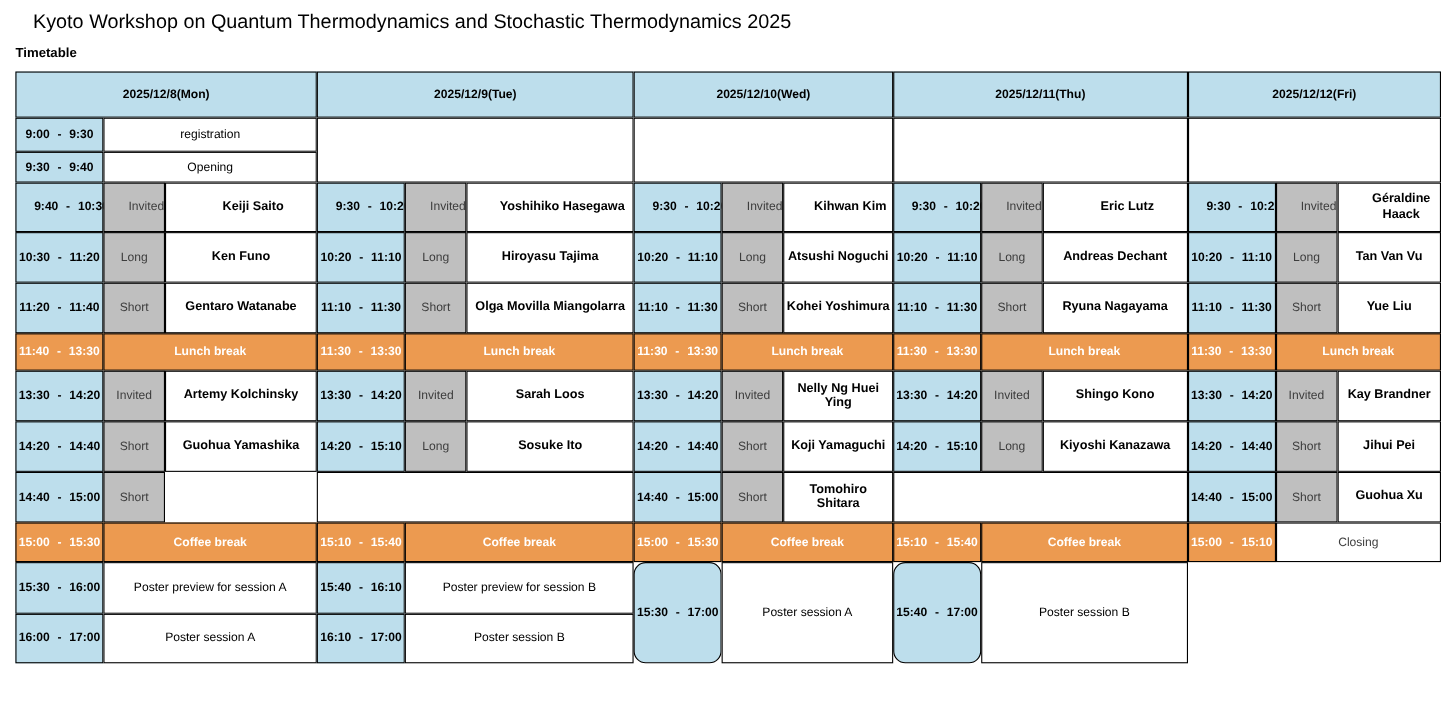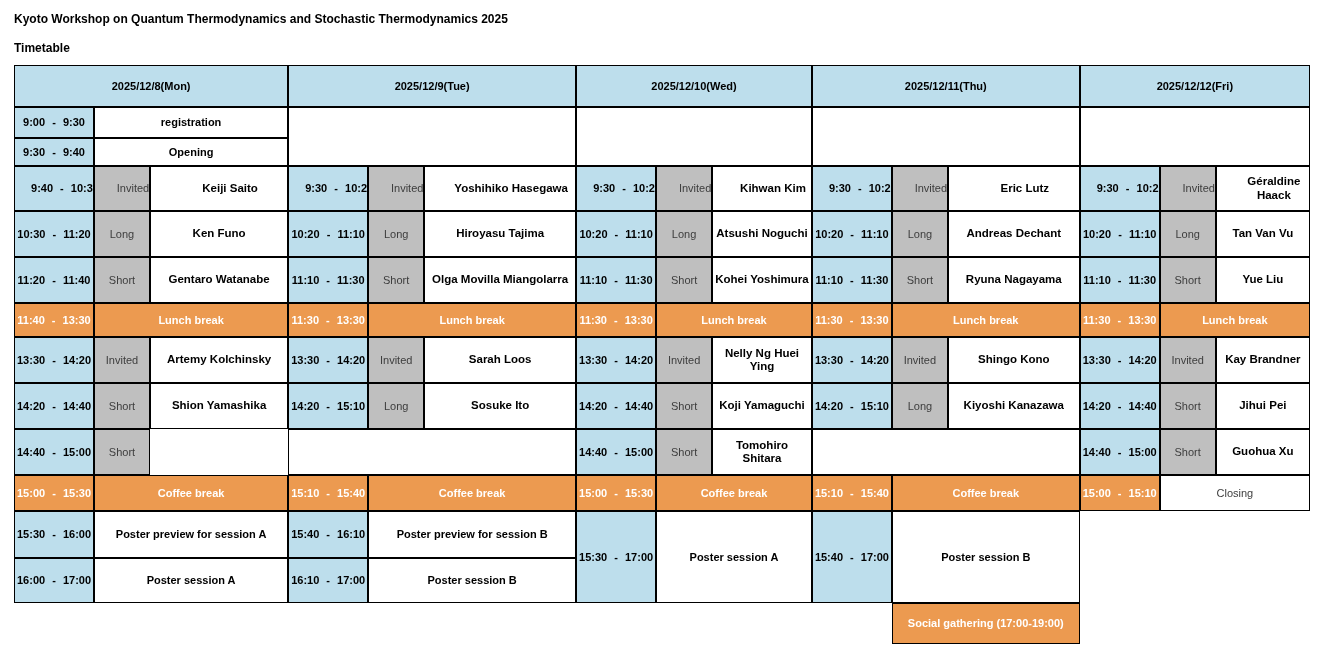--- a/index.html
+++ b/index.html
@@ -8,21 +8,21 @@
     --break_orange:#EC9A50;
     --border:#000000;
   }
   *{box-sizing:border-box;}
   html,body{margin:0;padding:0;background:#fff;}
   body{
     width:1324px;height:655px;overflow:hidden;
     font-family:"Liberation Sans", sans-serif;color:#000;
   }
   .page{padding:4px 14px 0 14px;}
-  h1.title{font-size:12px;font-weight:bold;margin:4px 0 0 0;line-height:22px;}
+  h1.title{font-size:18px;font-weight:normal;margin:4px 0 0 16px;line-height:22px;}
   h2.subtitle{font-size:12px;font-weight:bold;margin:8px 0 7px 0;line-height:20px;}
   .timetable{display:flex;align-items:flex-start;}
   .day-col{
     display:grid;
     grid-template-columns:80px 56px 1fr;
     grid-template-rows:42px 31px 28px 45px 46px 46px 34px 46px 46px 46px 36px 47px 45px 41px;
   }
   .day-col.w0{width:300px;}
   .day-col.w1{width:315px;}
   .day-col.w2{width:258px;}
@@ -30,25 +30,25 @@
   .day-col.w4{width:252px;}
   .cell{
     display:flex;align-items:center;justify-content:center;text-align:center;
     border:1px solid var(--border);background:#fff;
     font-size:11px;padding:1px 2px;line-height:1.15;
   }
   .hdr{background:var(--header_blue);font-weight:bold;}
   .time{background:var(--header_blue);font-weight:bold;word-spacing:4px;white-space:nowrap;}
   .type{background:var(--type_gray);color:#3d3d3d;font-weight:normal;}
   .name{font-weight:bold;font-size:11.5px;}
-  .label{font-weight:bold;}
+  .label{font-weight:normal;}
   .break{background:var(--break_orange);color:#fff;font-weight:bold;}
   .plain{font-weight:normal;color:#3d3d3d;}
   .void{border:none;background:transparent;}
-  .c1{grid-column:1;}
+  .c1{grid-column:1;border-radius:11px;}
   .c23{grid-column:2/4;}
   .c123{grid-column:1/4;}
   .gr1{grid-row:1;}.gr2{grid-row:2;}.gr3{grid-row:3;}.gr4{grid-row:4;padding-left:24px;}.gr5{grid-row:5;}
   .gr6{grid-row:6;}.gr7{grid-row:7;}.gr8{grid-row:8;}.gr9{grid-row:9;}.gr10{grid-row:10;}
   .gr11{grid-row:11;}.gr12{grid-row:12;}.gr13{grid-row:13;}.gr14{grid-row:14;}
   .r23{grid-row:2/4;}
   .r1213{grid-row:12/14;}
   .r1215{grid-row:12/15;}
 </style>
 </head>
@@ -75,21 +75,21 @@
       <div class="cell time gr6">11:20 - 11:40</div>
       <div class="cell type gr6">Short</div>
       <div class="cell name gr6">Gentaro Watanabe</div>
       <div class="cell time break gr7">11:40 - 13:30</div>
       <div class="cell break gr7 c23">Lunch break</div>
       <div class="cell time gr8">13:30 - 14:20</div>
       <div class="cell type gr8">Invited</div>
       <div class="cell name gr8">Artemy Kolchinsky</div>
       <div class="cell time gr9">14:20 - 14:40</div>
       <div class="cell type gr9">Short</div>
-      <div class="cell name gr9">Shion Yamashika</div>
+      <div class="cell name gr9">Guohua Yamashika</div>
       <div class="cell time gr10">14:40 - 15:00</div>
       <div class="cell type gr10">Short</div>
       <div class="cell time break gr11">15:00 - 15:30</div>
       <div class="cell break gr11 c23">Coffee break</div>
       <div class="cell time gr12">15:30 - 16:00</div>
       <div class="cell label gr12 c23">Poster preview for session A</div>
       <div class="cell time gr13">16:00 - 17:00</div>
       <div class="cell label gr13 c23">Poster session A</div>
       <div class="cell void gr14 c123"></div>
     </div>
@@ -173,21 +173,20 @@
       <div class="cell name gr8">Shingo Kono</div>
       <div class="cell time gr9">14:20 - 15:10</div>
       <div class="cell type gr9">Long</div>
       <div class="cell name gr9">Kiyoshi Kanazawa</div>
       <div class="cell gr10 c123"></div>
       <div class="cell time break gr11">15:10 - 15:40</div>
       <div class="cell break gr11 c23">Coffee break</div>
       <div class="cell time r1213 c1">15:40 - 17:00</div>
       <div class="cell label r1213 c23">Poster session B</div>
       <div class="cell void gr14 c1"></div>
-      <div class="cell break gr14 c23">Social gathering (17:00-19:00)</div>
     </div>
 
     <div class="day-col w4">
       <div class="cell hdr gr1 c123">2025/12/12(Fri)</div>
       <div class="cell r23 c123"></div>
       <div class="cell time gr4">9:30 - 10:20</div>
       <div class="cell type gr4">Invited</div>
       <div class="cell name gr4">Géraldine Haack</div>
       <div class="cell time gr5">10:20 - 11:10</div>
       <div class="cell type gr5">Long</div>

